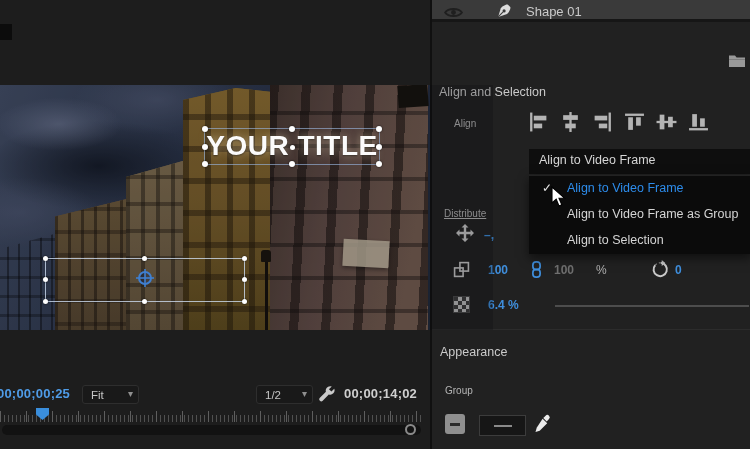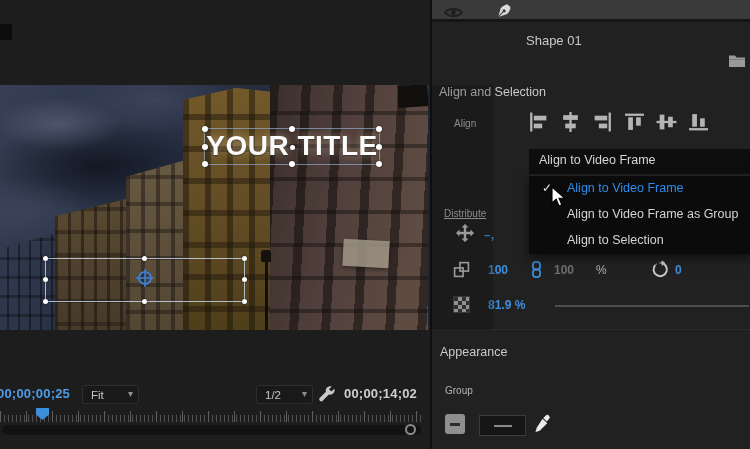--- a/index.html
+++ b/index.html
@@ -93,21 +93,21 @@
       background:repeating-linear-gradient(90deg,#5e5e5e 0 1px,transparent 1px 26px); }
   #playhead { position:absolute; left:36px; top:1px; width:13px; height:12px; background:#3a8edc; z-index:2;
       clip-path:polygon(0 0,100% 0,100% 55%,50% 100%,0 55%); }
   #scrollzone { position:absolute; left:0; top:423px; width:428px; height:15px; }
   #scroll-track { position:absolute; left:2px; top:2px; width:419px; height:10px; background:#121212; border-radius:6px; }
   #scroll-knob { position:absolute; left:405px; top:1px; width:11px; height:11px; border:2px solid #8a8a8a; border-radius:50%; background:transparent; }
 
   
   #eg { position:absolute; left:430px; top:0; width:320px; height:449px; background:#212121; border-left:2px solid #101010; }
   #layer-row { position:absolute; left:0; top:0; width:320px; height:22px; background:#3a3a3a; border-bottom:3px solid #161616; }
-  #layer-name { position:absolute; left:94px; top:4px; font-size:13px; color:#c9c9c9;margin-top:29px; }
+  #layer-name { position:absolute; left:94px; top:4px; font-size:13px; color:#c9c9c9; }
   #eye-btn { position:absolute; left:12px; top:5px; }
   #pen-btn { position:absolute; left:64px; top:2px; }
   #folder-btn { position:absolute; left:297px; top:53px; }
   .sec-title { position:absolute; font-size:12.5px; color:#cacaca; }
   #align-title { left:7px; top:85px; }
   #appearance-title { left:8px; top:345px; }
   .sub-label { position:absolute; font-size:10px; color:#b5b5b5; }
   #align-label { left:22px; top:118px; }
   #distribute-label { left:12px; top:208px;text-decoration:underline; }
   #fill-label { left:13px; top:385px; }
@@ -341,21 +341,21 @@
           <path d="M4 4.8 A6.3 6.3 0 1 0 9.5 2.7" fill="none" stroke="#c9c9c9" stroke-width="1.9"></path>
           <path d="M4 4.8 A6.3 6.3 0 0 1 9.5 2.7" fill="none" stroke="#8a8a8a" stroke-width="1.2" stroke-dasharray="2 2"></path>
           <polygon points="10.2,0 10.2,5.6 13.6,2.8" fill="#c9c9c9"></polygon>
         </svg>
       </span>
       <span class="val" id="rot-value">0</span>
     </div>
 
     <div id="op-row">
       <span id="op-icon"></span>
-      <span class="val" id="op-value">81.9 %</span>
+      <span class="val" id="op-value">6.4 %</span>
       <div id="op-slider"></div>
     </div>
 
     <div id="eg-divider"></div>
 
     <span class="sec-title" id="appearance-title">Appearance</span>
     <span class="sub-label" id="fill-label">Group</span>
 
     <div id="fill-row">
       <span id="fill-check"></span>

